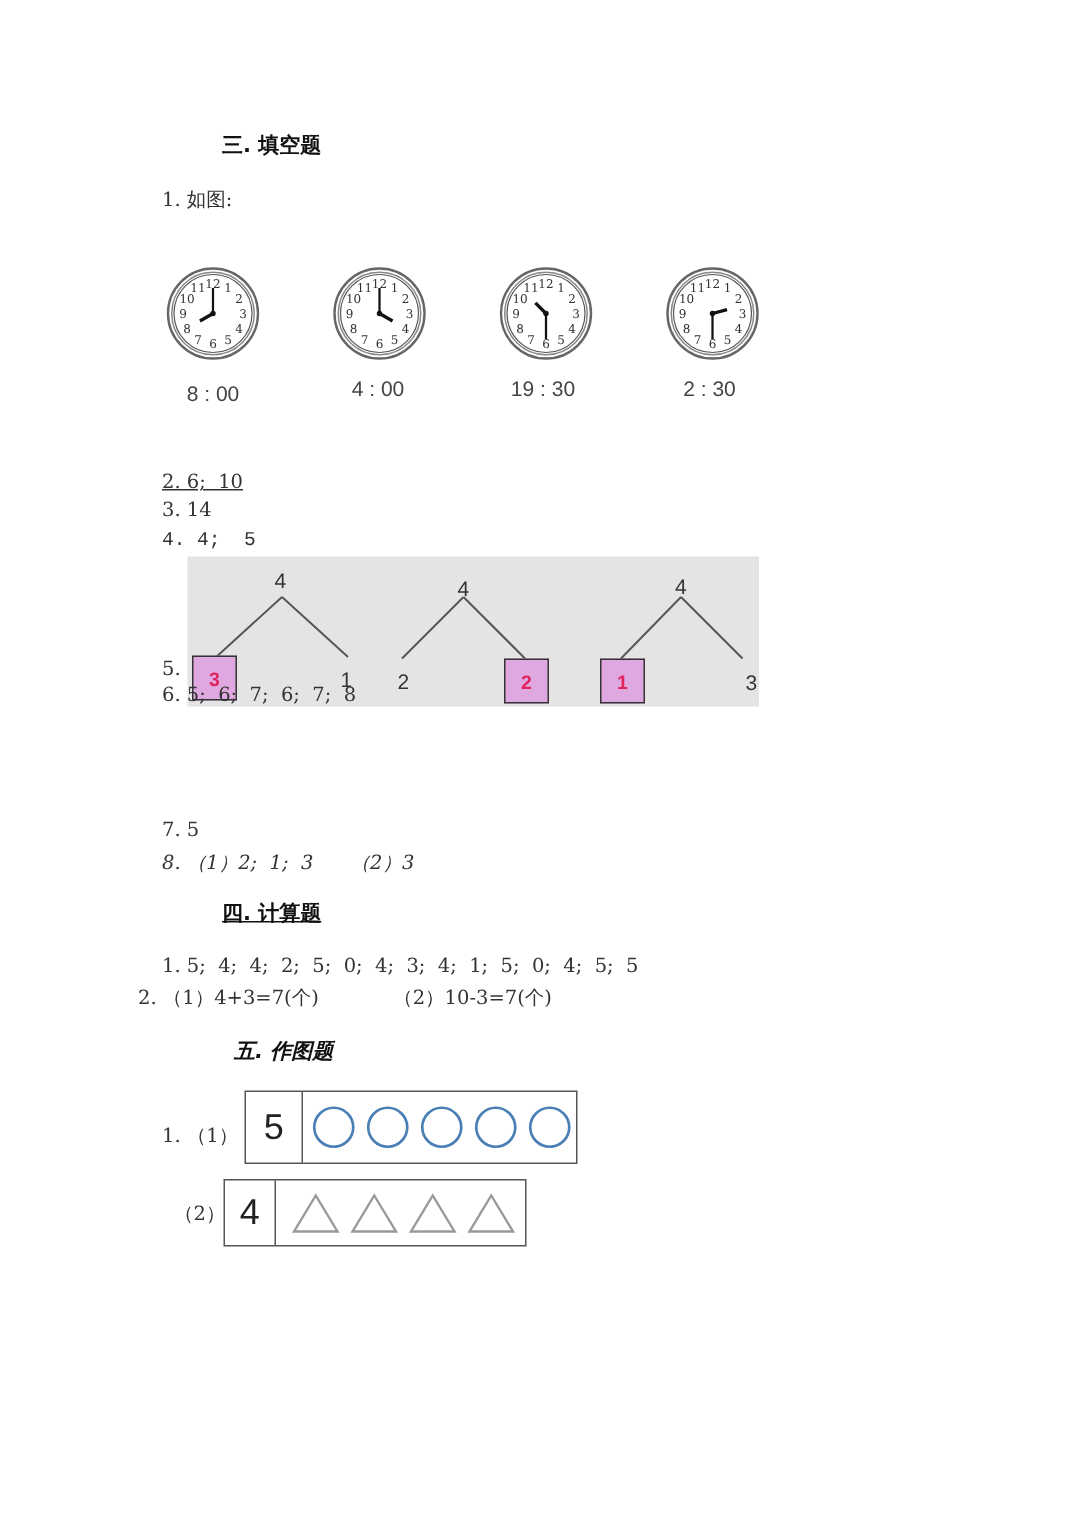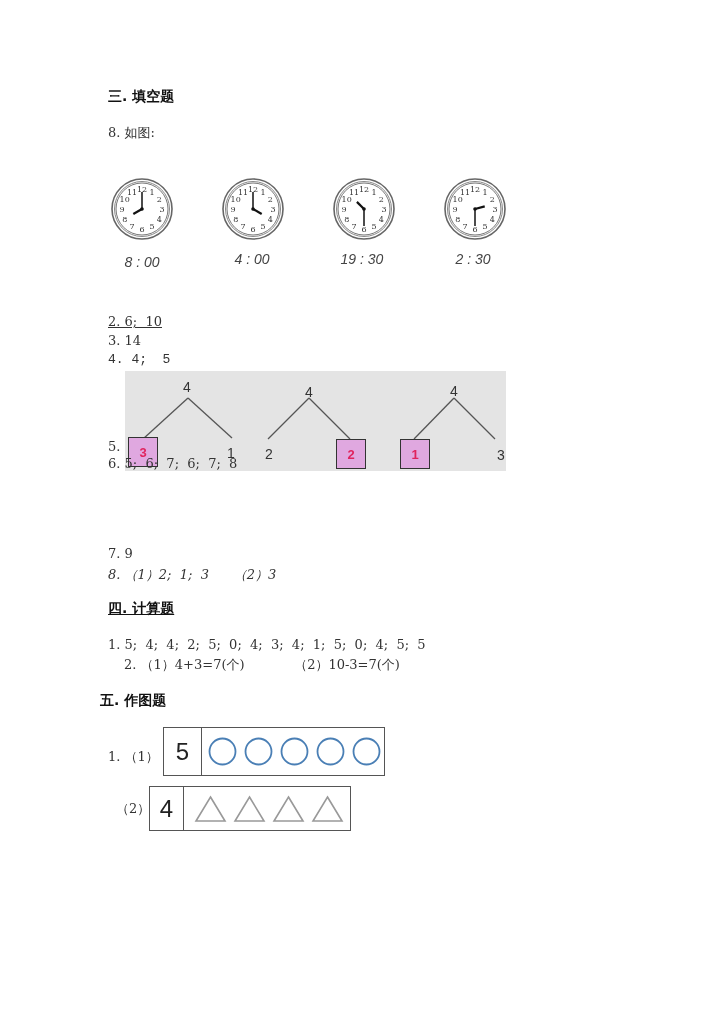--- a/index.html
+++ b/index.html
@@ -1,37 +1,37 @@
 <!DOCTYPE html>
 <html><head>
   <meta charset="utf-8">
   <style>
     html, body { margin: 0; padding: 0; background: #ffffff; }
     body { width: 720px; height: 1018px; position: relative; overflow: hidden;
            font-family: "DejaVu Serif", "Liberation Serif", serif; color: #222; }
     .abs { position: absolute; }
-    .heading { font-family: "DejaVu Sans", "Liberation Sans", sans-serif; font-weight: bold; font-size: 14px; color: #111; }
+    .heading { font-family: "DejaVu Sans", "Liberation Sans", sans-serif; font-weight: bold; font-size: 14px; color: #111; margin-left: 40px; }
     .line { font-size: 13px; color: #333; white-space: pre; }
-    .clock-label { font-family: "Liberation Sans", "DejaVu Sans", sans-serif; font-size: 14px; color: #444; text-align: center; width: 80px; font-style: italic; }
+    .clock-label { font-family: "Liberation Sans", "DejaVu Sans", sans-serif; font-size: 14px; color: #444; text-align: center; width: 80px; }
     .clock { width: 64px; height: 64px; }
     .panel { background: #e4e4e4; }
     .pbox { position: absolute; width: 30px; height: 30px; background: #e0a8e0; border: 1.5px solid #333; box-sizing: border-box;
             color: #e0245e; font-family: "Liberation Sans", "DejaVu Sans", sans-serif; font-weight: bold; font-size: 13px;
             display: flex; align-items: center; justify-content: center; }
     .pnum { position: absolute; font-family: "Liberation Sans", "DejaVu Sans", sans-serif; font-size: 14px; color: #333; }
     .draw-box { position: absolute; border: 1.5px solid #555; box-sizing: border-box; display: flex; background: #fff; }
     .draw-num { border-right: 1.5px solid #555; display: flex; align-items: center; justify-content: center;
                 font-family: "Liberation Sans", "DejaVu Sans", sans-serif; font-size: 24px; color: #222; }
     .shapes { display: flex; align-items: center; }
   </style>
 </head>
 <body>
 
 <div class="abs heading" style="left:108px; top:88px;">三. 填空题</div>
-<div class="abs line" style="left:108px; top:124px;">8. 如图:</div>
+<div class="abs line" style="left:108px; top:124px;">1. 如图:</div>
 
 <div id="clocks">
   <div class="abs" style="left:110px; top:177px;"><svg class="clock" viewBox="0 0 64 64">
         <circle cx="32" cy="32" r="30" fill="#fff" stroke="#666" stroke-width="1.6"></circle>
         <circle cx="32" cy="32" r="27.5" fill="none" stroke="#888" stroke-width="1"></circle>
         <circle cx="32" cy="32" r="26" fill="none" stroke="#555" stroke-width="0.8"></circle>
         <text x="42.0" y="17.7" font-size="8" text-anchor="middle" font-family="DejaVu Serif, serif" fill="#333">1</text>
         <text x="49.3" y="25.0" font-size="8" text-anchor="middle" font-family="DejaVu Serif, serif" fill="#333">2</text>
         <text x="52.0" y="35.0" font-size="8" text-anchor="middle" font-family="DejaVu Serif, serif" fill="#333">3</text>
         <text x="49.3" y="45.0" font-size="8" text-anchor="middle" font-family="DejaVu Serif, serif" fill="#333">4</text>
@@ -139,28 +139,28 @@
   <div class="pnum" style="left:180px; top:13px;">4</div>
   <div class="pnum" style="left:140px; top:75px;">2</div>
   <div class="pbox" style="left:211px; top:68px;">2</div>
 
   <div class="pnum" style="left:325px; top:12px;">4</div>
   <div class="pbox" style="left:275px; top:68px;">1</div>
   <div class="pnum" style="left:372px; top:76px;">3</div>
 </div>
 
 <div class="abs line" style="left:108px; top:456px;">6. 5;  6;  7;  6;  7;  8</div>
-<div class="abs line" style="left:108px; top:546px;">7. 9</div>
+<div class="abs line" style="left:108px; top:546px;">7. 5</div>
 <div class="abs line" style="left:108px; top:566px;font-style:italic;">8. （1）2;  1;  3      （2）3</div>
 
 <div class="abs heading" style="left:108px; top:600px;text-decoration:underline;">四. 计算题</div>
 <div class="abs line" style="left:108px; top:637px;">1. 5;  4;  4;  2;  5;  0;  4;  3;  4;  1;  5;  0;  4;  5;  5</div>
-<div class="abs line" style="left:124px; top:656px;">2. （1）4+3=7(个)            （2）10-3=7(个)</div>
-
-<div class="abs heading" style="left:100px; top:692px;">五. 作图题</div>
+<div class="abs line" style="left:92px; top:656px;">2. （1）4+3=7(个)            （2）10-3=7(个)</div>
+
+<div class="abs heading" style="left:116px; top:692px;font-style:italic;">五. 作图题</div>
 <div class="abs line" style="left:108px; top:748px;">1. （1）</div>
 <div class="draw-box" style="left:163px; top:727px; width:222px; height:49px;">
   <div class="draw-num" style="width:37px;">5</div>
   <div class="shapes" id="q1-shapes" style="padding-left:6px; gap:7px;">
       <span style="display: inline-flex;">
         <svg width="29" height="29" viewBox="0 0 29 29">
           <circle cx="14.5" cy="14.5" r="13" fill="none" stroke="#4a7fb5" stroke-width="1.8"></circle>
         </svg>
       </span>
       <span style="display: inline-flex;">

